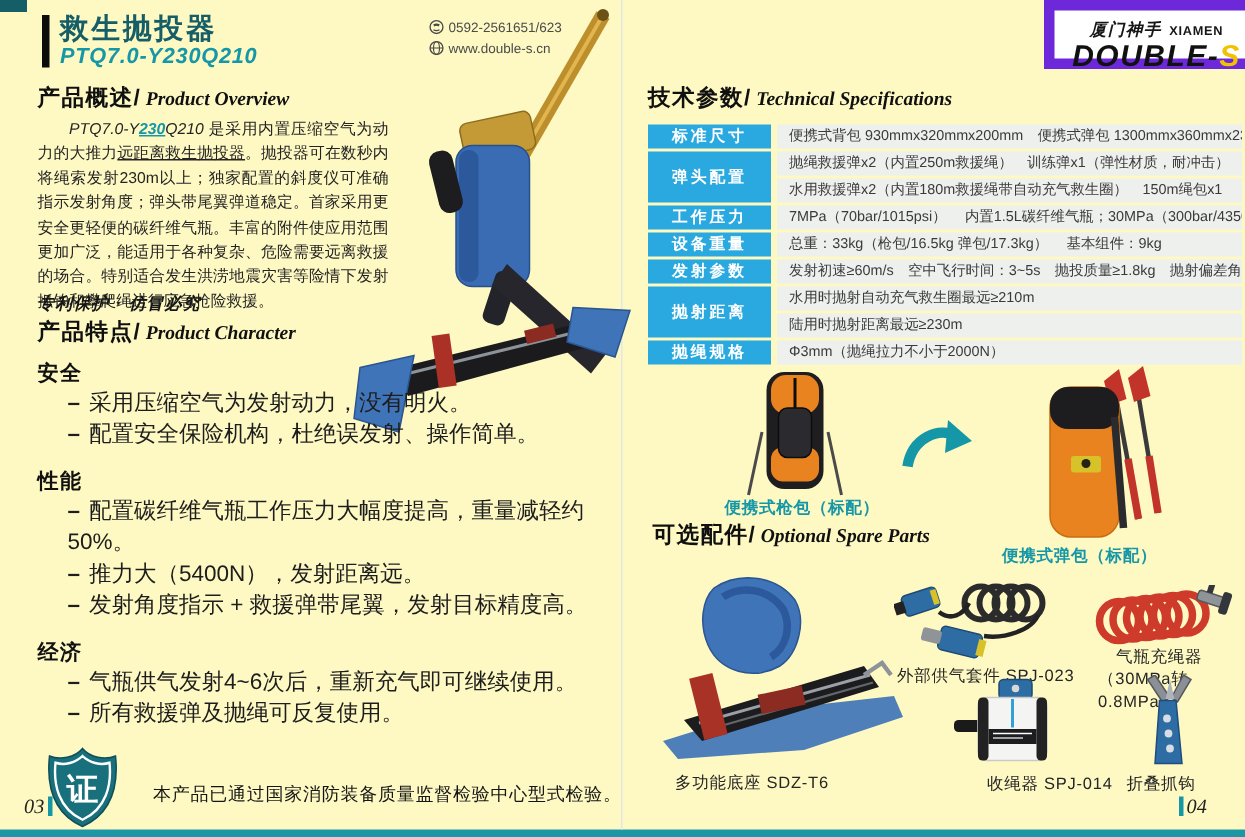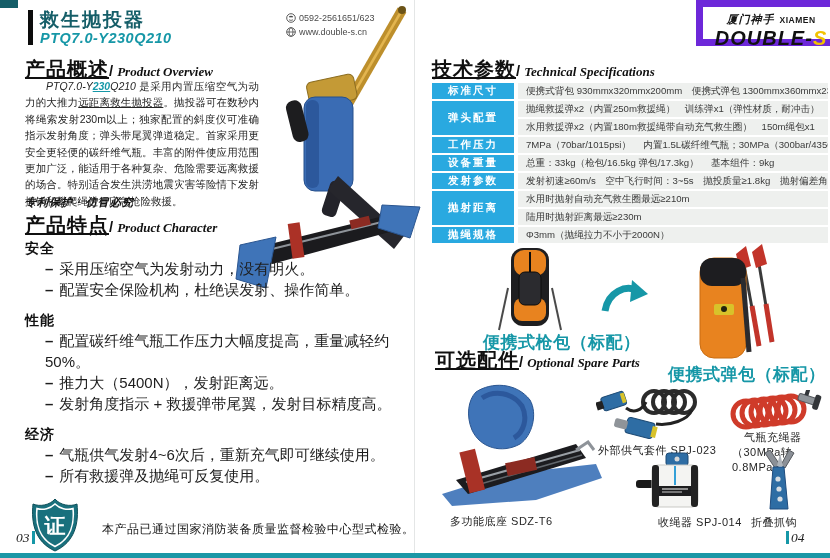--- a/index.html
+++ b/index.html
@@ -1,16 +1,16 @@
 <!DOCTYPE html>
 <html><head>
 <meta charset="utf-8">
 <style>
   html,body{margin:0;padding:0;background:#888;}
-  .sheet{position:relative;width:830px;height:558px;background:#ffffff;overflow:hidden;
+  .sheet{position:relative;width:830px;height:558px;background:#fef9c3;overflow:hidden;
          font-family:"Liberation Sans","DejaVu Sans",sans-serif;color:#222;}
   .abs{position:absolute;}
 
   
   .corner-chip{left:0;top:0;width:18px;height:8px;background:#155e68;}
   .bottom-strip{left:0;top:553px;width:830px;height:5px;background:#1b97a6;}
   .divider{left:414px;top:0;width:1px;height:553px;background:#e4e6e6;}
 
   
   .title-block{left:28px;top:10px;display:flex;}
@@ -21,21 +21,21 @@
   .contact .row{display:flex;align-items:center;gap:3px;}
   .logo-box{left:696px;top:0;width:150px;height:46px;background:#fff;border:7px solid #6d28d9;
             box-sizing:border-box;text-align:center;padding-top:5px;}
   .logo-r1{font-size:11px;font-weight:bold;font-style:italic;color:#161616;letter-spacing:1px;}
   .logo-r1 .xiamen{font-size:8.5px;font-style:normal;letter-spacing:.5px;margin-left:5px;}
   .logo-r2{font-size:20px;font-weight:bold;font-style:italic;color:#111;letter-spacing:1px;line-height:22px;}
   .logo-r2 .s-yellow{color:#f2c200;}
 
   
   .sec-h{white-space:nowrap;}
-  .sec-h .cn{font-size:20px;font-weight:bold;color:#101010;letter-spacing:1px;text-decoration:underline;}
+  .sec-h .cn{font-size:15px;font-weight:bold;color:#101010;letter-spacing:1px;}
   .sec-h .slash{font-size:15px;font-weight:bold;color:#101010;}
   .sec-h .en{font-family:"Liberation Serif","DejaVu Serif",serif;font-style:italic;font-weight:bold;
              font-size:13px;color:#101010;margin-left:4px;}
 
   
   .overview-p{left:25px;top:78px;width:234px;font-size:10.5px;line-height:16.4px;
               text-align:justify;color:#242424;text-indent:21px;}
   .seg-model{font-style:italic;font-weight:normal;}
   .seg-hl{color:#1697a7;text-decoration:underline;font-style:italic;font-weight:bold;}
   .seg-u{text-decoration:underline;}
@@ -63,21 +63,21 @@
   
   .spec-table{left:432px;top:83px;width:396px;}
   .spec-row{display:flex;margin-bottom:2.5px;}
   .spec-label{width:82px;background:#29a9e0;color:#fff;font-size:10.5px;font-weight:bold;
               letter-spacing:2px;display:flex;align-items:center;justify-content:center;flex:none;}
   .spec-vals{flex:1;margin-left:4px;display:flex;flex-direction:column;gap:2.5px;min-width:0;}
   .spec-line{background:#eef0ee;height:15.5px;line-height:15.5px;padding-left:8px;
              font-size:9.6px;color:#3a3a3a;white-space:nowrap;overflow:hidden;}
 
   
-  .std-label{font-size:17px;font-weight:bold;color:#1697a7;letter-spacing:.5px;}
+  .std-label{font-size:11px;font-weight:bold;color:#1697a7;letter-spacing:.5px;}
   .opt-label{font-size:11px;color:#262626;letter-spacing:.5px;}
 </style>
 </head>
 <body>
 
 <div class="sheet">
 
   <div class="abs corner-chip"></div>
   <div class="abs bottom-strip"></div>
   <div class="abs divider"></div>

